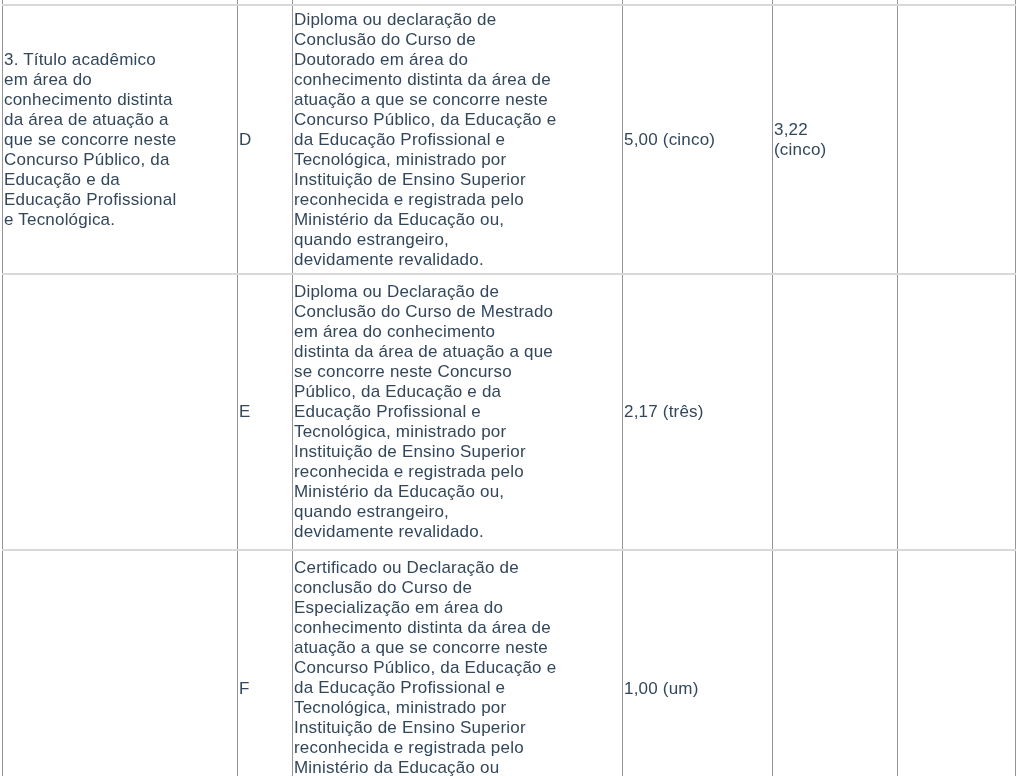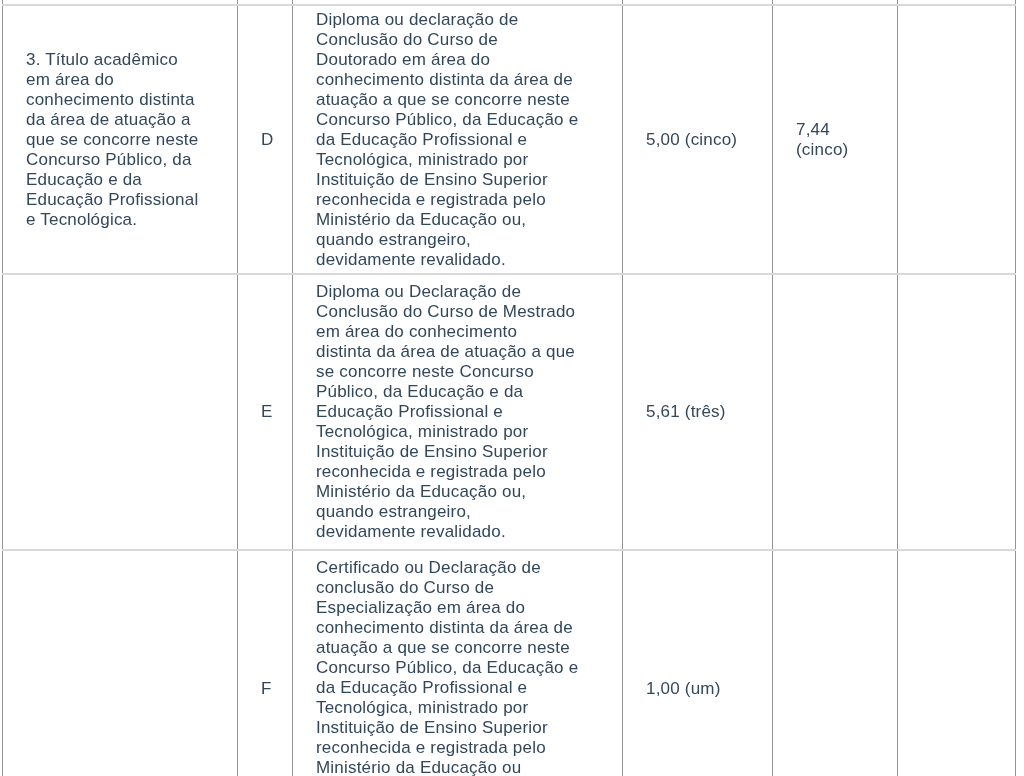--- a/index.html
+++ b/index.html
@@ -25,21 +25,21 @@
     border-left: 1px solid #959595;
     border-right: 1px solid #959595;
     border-top: 2px solid #d9d9d9;
     border-bottom: 2px solid #d9d9d9;
     vertical-align: middle;
     color: #33475b;
     font-size: 17px;
     line-height: 20px;
     letter-spacing: 0.2px;
     white-space: pre-line;
-    padding: 2px 6px 2px 23px;
+    padding: 2px 6px 2px 1px;
     overflow: hidden;
   }
   tr.spacer td { height: 5px; border-top: none; padding: 0; }
   tr.row-d { height: 269px; }
   tr.row-e { height: 276px; }
   tr.row-f { height: 278px; }
   tr.row-f td.desc { vertical-align: top; padding-top: 7px; }
 </style>
 </head>
 <body>
@@ -82,42 +82,42 @@
 atuação a que se concorre neste
 Concurso Público, da Educação e
 da Educação Profissional e
 Tecnológica, ministrado por
 Instituição de Ensino Superior
 reconhecida e registrada pelo
 Ministério da Educação ou,
 quando estrangeiro,
 devidamente revalidado.</td>
         <td>5,00 (cinco)</td>
-        <td>7,44
+        <td>3,22
 (cinco)</td>
         <td></td>
       </tr>
 
       <tr class="row-e">
         <td></td>
         <td>E</td>
         <td class="desc">Diploma ou Declaração de
 Conclusão do Curso de Mestrado
 em área do conhecimento
 distinta da área de atuação a que
 se concorre neste Concurso
 Público, da Educação e da
 Educação Profissional e
 Tecnológica, ministrado por
 Instituição de Ensino Superior
 reconhecida e registrada pelo
 Ministério da Educação ou,
 quando estrangeiro,
 devidamente revalidado.</td>
-        <td>5,61 (três)</td>
+        <td>2,17 (três)</td>
         <td></td>
         <td></td>
       </tr>
 
       <tr class="row-f">
         <td></td>
         <td>F</td>
         <td class="desc">Certificado ou Declaração de
 conclusão do Curso de
 Especialização em área do

